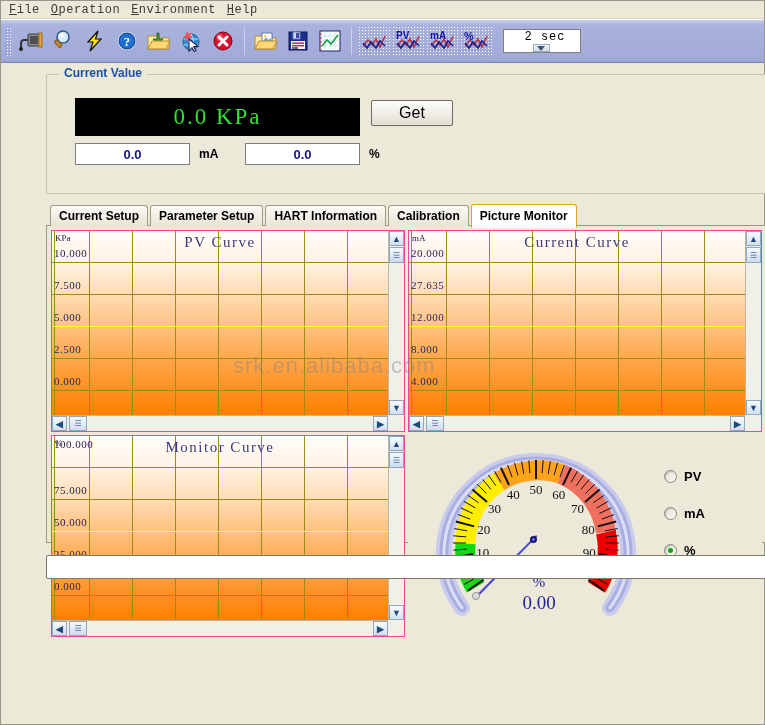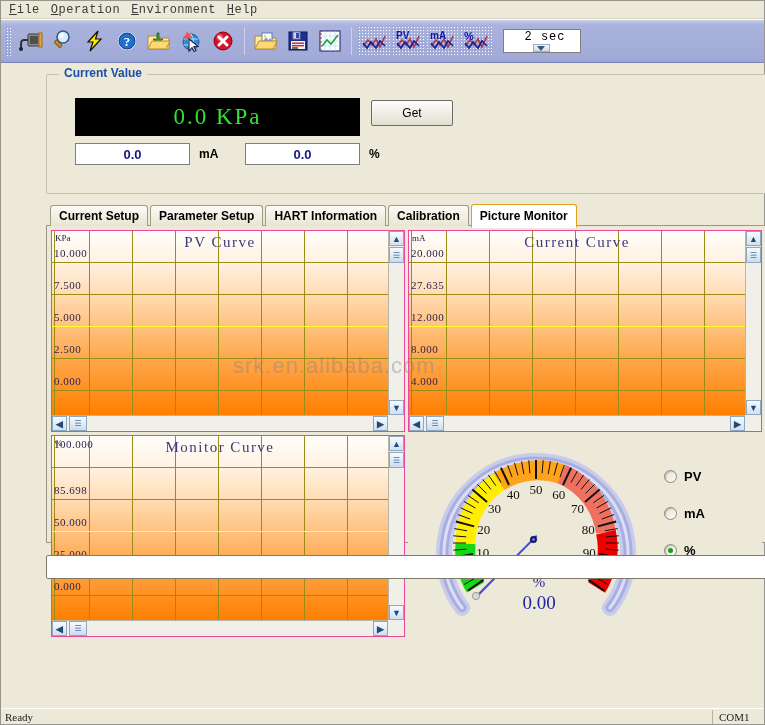--- a/index.html
+++ b/index.html
@@ -153,21 +153,21 @@
     font-size: 23px;
     letter-spacing: 2px;
   }
   #get-button {
     position: absolute;
     left: 324px; top: 25px;
     width: 82px; height: 26px;
     background: linear-gradient(to bottom, #fdfdfd, #e2ded0);
     border: 1px solid #6b6b6b;
     border-radius: 2px;
-    font-size: 12px;
+    font-size: 16px;
     color: #000;
     display: flex; align-items: center; justify-content: center;
     cursor: default;
   }
   .num-field {
     position: absolute;
     height: 22px;
     background: #fff;
     border: 1px solid #7f7f7f;
     display: flex; align-items: center; justify-content: center;
@@ -632,21 +632,21 @@
         <div class="corner-box"></div>
       </div>
 
       <div class="chart-panel" id="panel-percent">
         <div class="plot">
           <div class="gridlines"></div>
           <div class="midline" style="top:95px"></div>
           <div class="unit-corner">%</div>
           <div class="chart-title">Monitor Curve</div>
           <div class="ylabel" style="top:2px">100.000</div>
-          <div class="ylabel" style="top:48px">85.698</div>
+          <div class="ylabel" style="top:48px">75.000</div>
           <div class="ylabel" style="top:80px">50.000</div>
           <div class="ylabel" style="top:112px">25.000</div>
           <div class="ylabel" style="top:144px">0.000</div>
         </div>
         <div class="vscroll">
           <div class="sb-btn" style="top:0;left:0">▲</div>
           <div class="sb-thumb" style="top:16px;left:0;width:15px;height:16px">☰</div>
           <div class="sb-btn" style="bottom:0;left:0">▼</div>
         </div>
         <div class="hscroll">
@@ -774,19 +774,15 @@
           </div>
         </div>
       </div>
     </div>
 
     <div id="message-box">
       <input style="width: 100%; height: 100%; border: none; outline: none; background: transparent; font-family: &quot;Liberation Sans&quot;, sans-serif; font-size: 12px; padding-left: 4px;" placeholder="">
     </div>
   </div>
 
-  <div id="statusbar">
-    <div id="status-left">Ready</div>
-    <div id="status-right">COM1</div>
-  </div>
 
   <div class="wm" style="left:232px; top:352px;">srk.en.alibaba.com</div>
 </div>
 
 </body></html>

